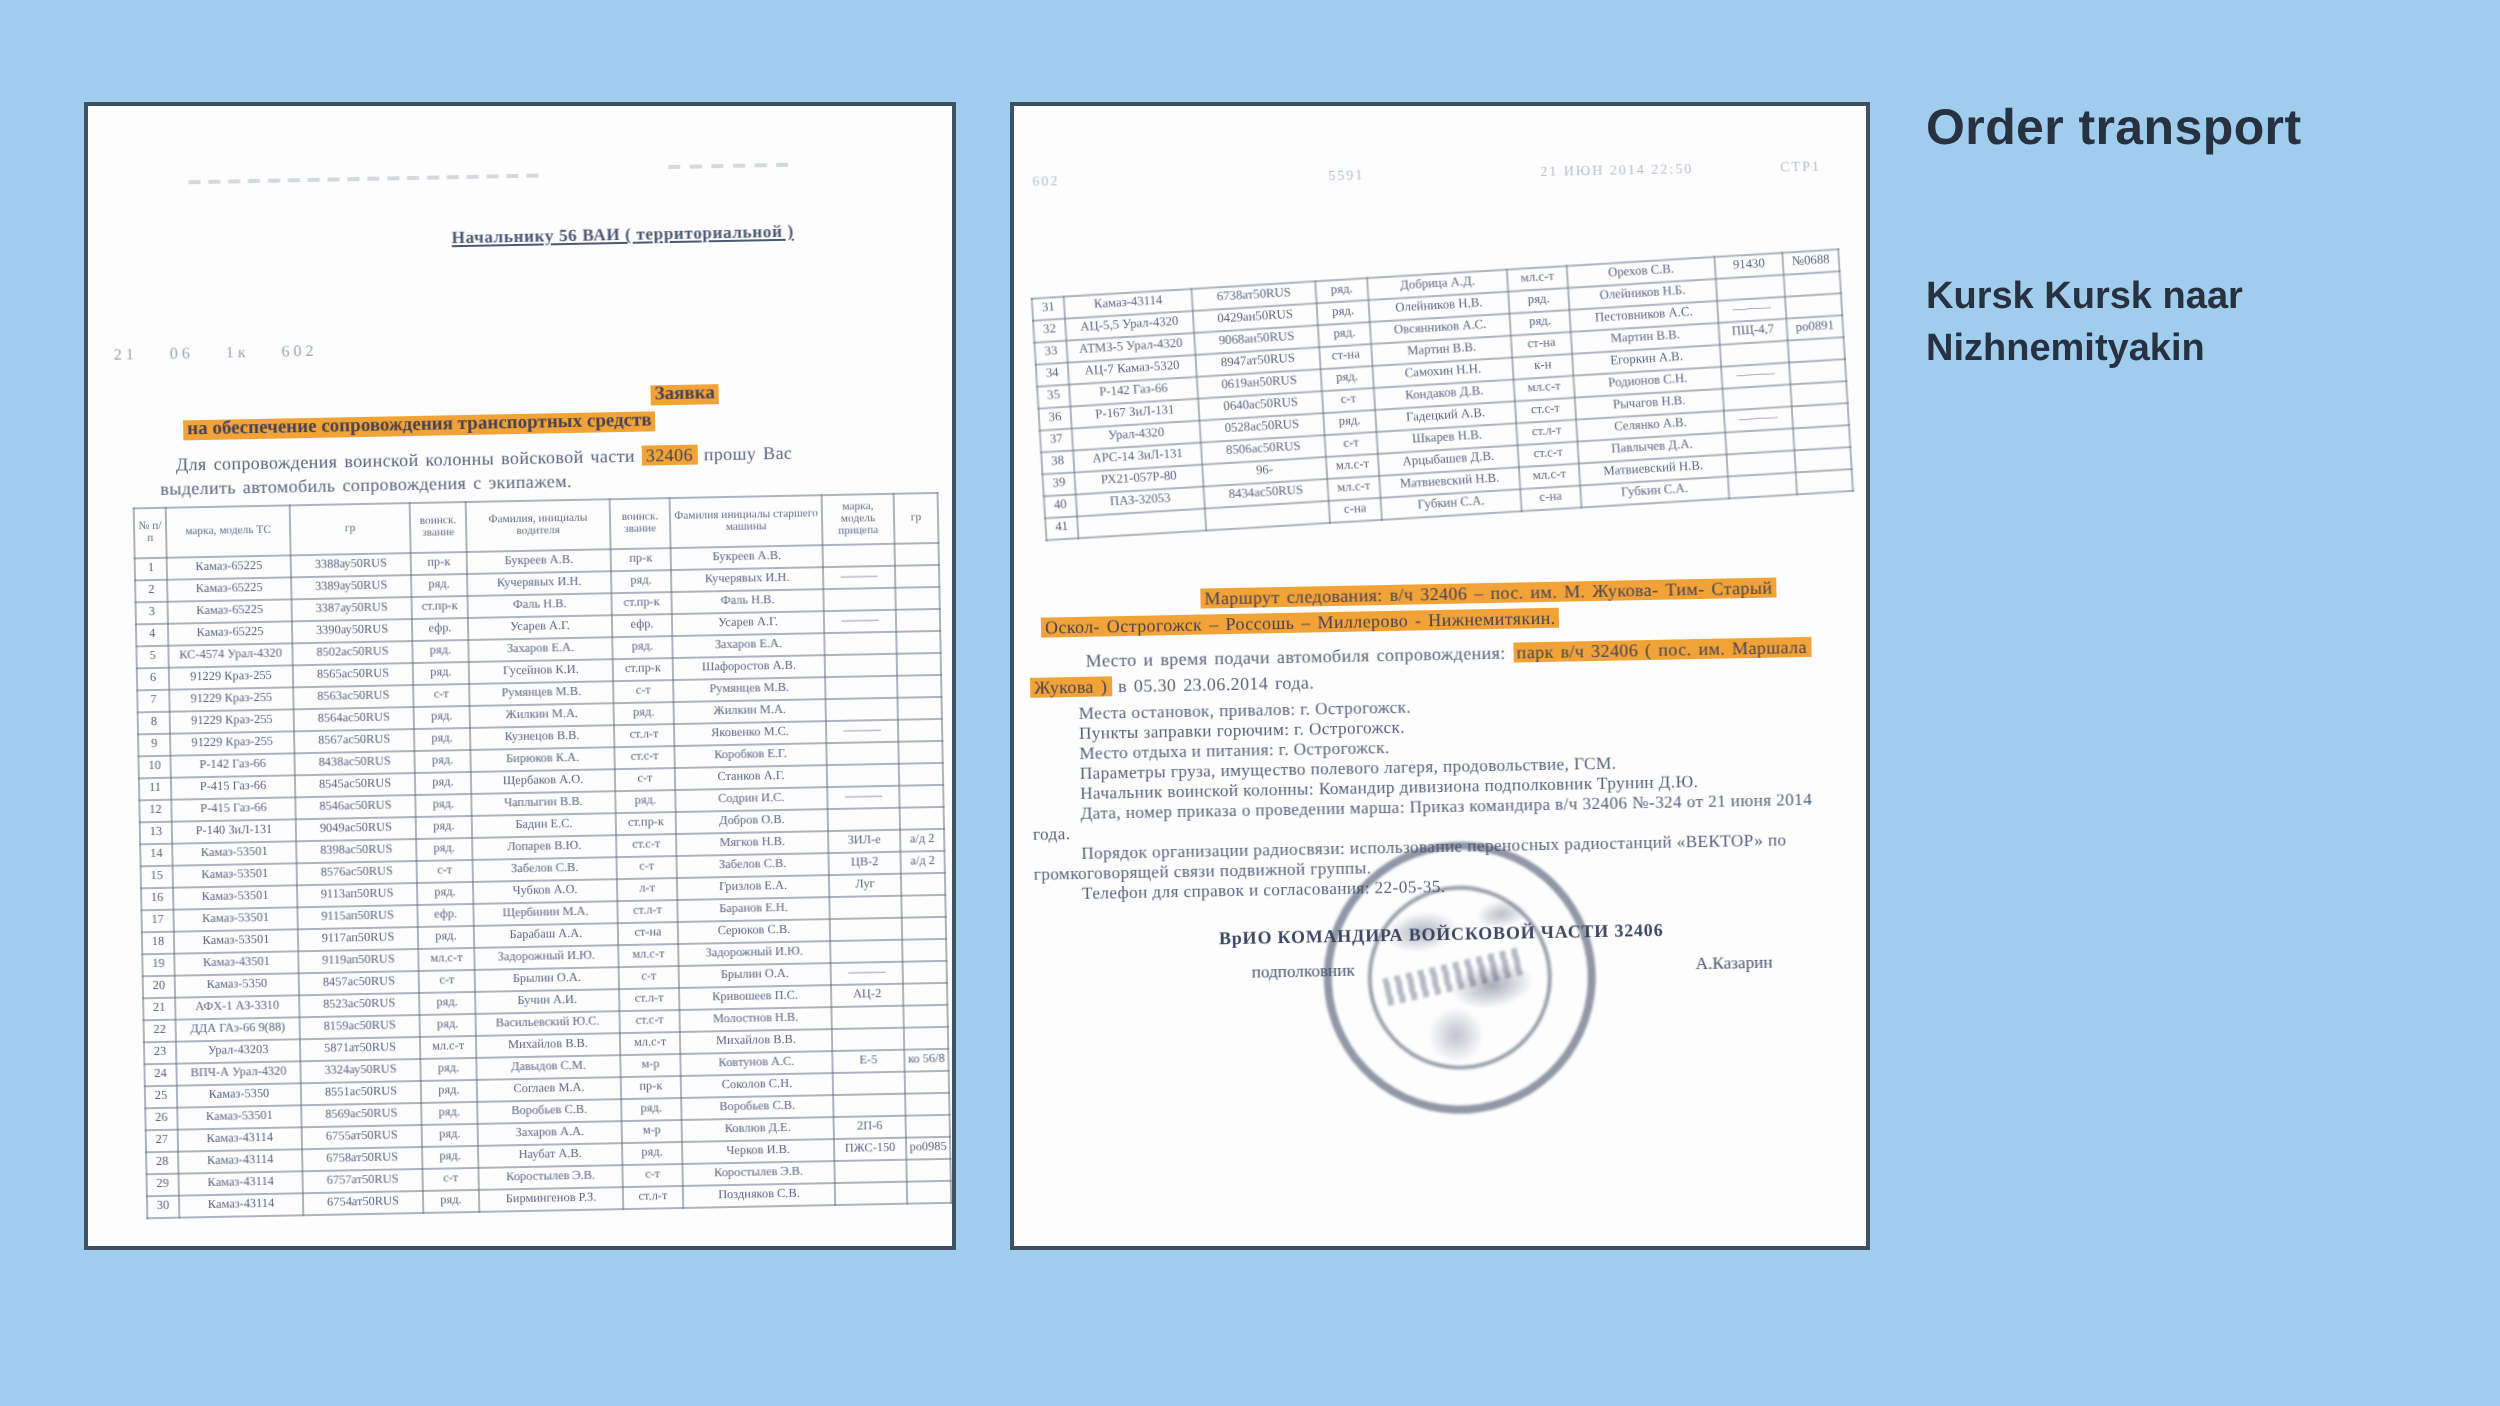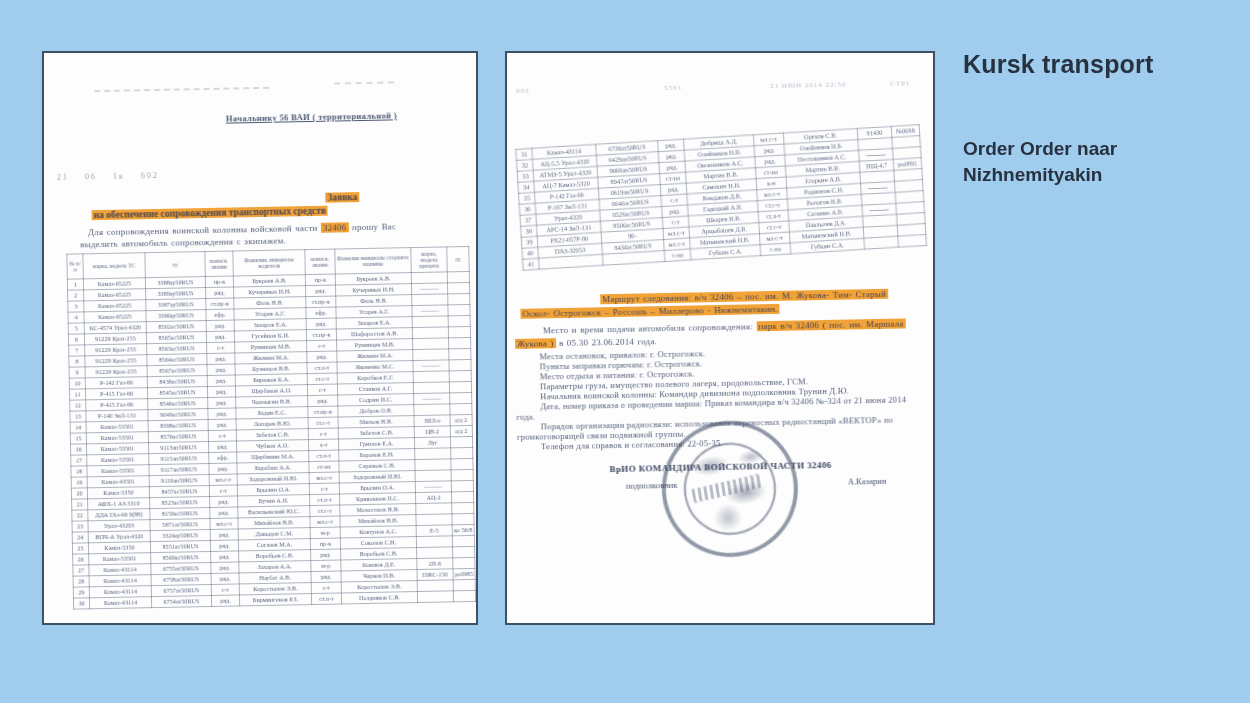--- a/index.html
+++ b/index.html
@@ -621,14 +621,14 @@
         <div>Телефон для справок и согласования: 22-05-35.</div>
       </div>
 
     <div class="abs signtitle" style="top:409px;left:100px;">ВрИО КОМАНДИРА ВОЙСКОВОЙ ЧАСТИ 32406</div>
     <div class="abs signsub" style="top:426px;left:116px;">подполковник</div>
     <div class="abs signsub" style="top:426px;left:338px;">А.Казарин</div>
     <div class="stamp" style="top:368px;left:152px;"></div>
   </div>
 </div>
 
-<div class="panel-title">Kursk transport</div>
-<div class="panel-sub">Order Order naar Nizhnemityakin</div>
+<div class="panel-title">Order transport</div>
+<div class="panel-sub">Kursk Kursk naar Nizhnemityakin</div>
 
 </body></html>

